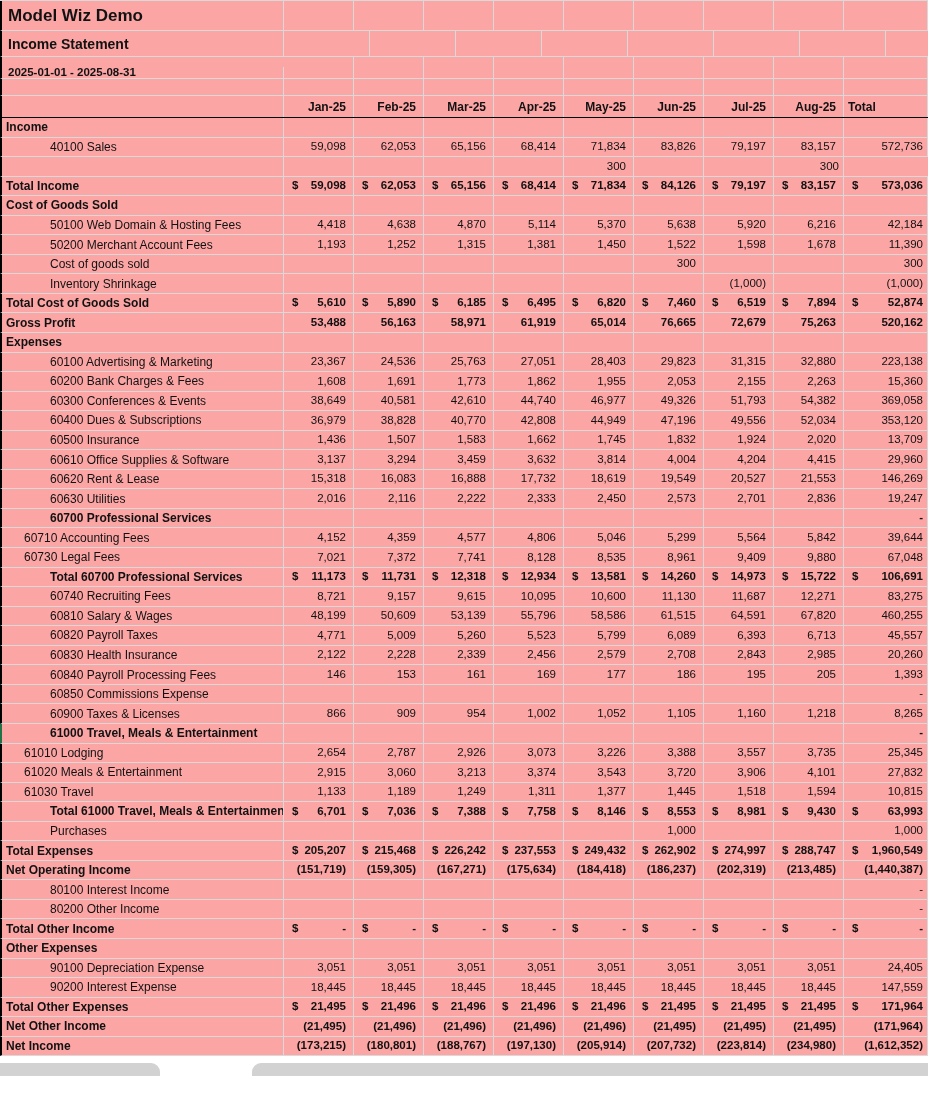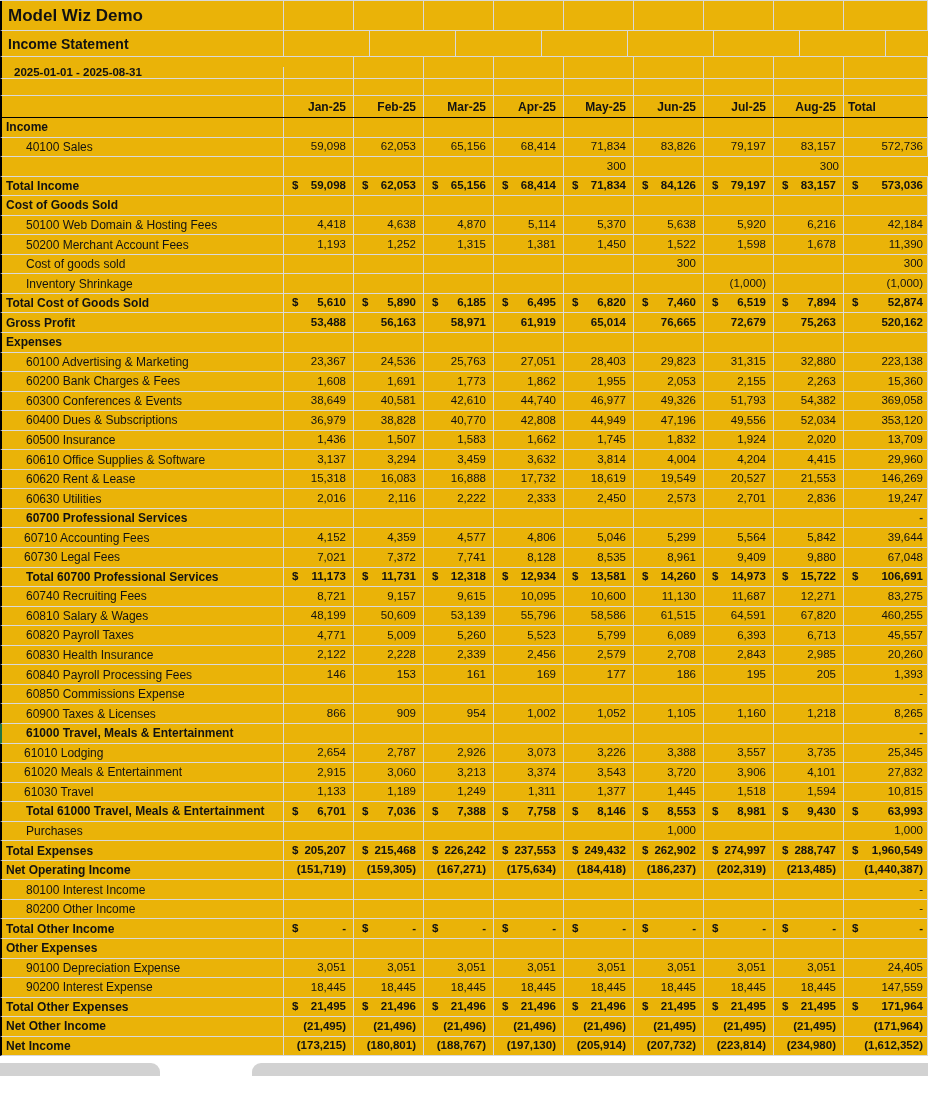--- a/index.html
+++ b/index.html
@@ -9,48 +9,48 @@
     -webkit-font-smoothing:antialiased;
   }
   .sheet { width:928px; border-top:1px solid #d9d9d9; }
   .row {
     display:grid;
     grid-template-columns:282px repeat(8,70px) 1fr;
     border-left:2px solid #000;
     border-bottom:1px solid #d9d9d9;
     height:19.55px;
     box-sizing:border-box;
-    background:#eab308;
+    background:#fca5a5;
   }
   .row.green-left { border-left-color:#217346; }
   .cell {
     box-sizing:border-box;
     border-right:1px solid #d9d9d9;
     display:flex; align-items:center; justify-content:flex-end;
     padding:0 7px 0 2px;
     font-size:11.5px; line-height:1;
     white-space:nowrap; overflow:hidden;
   }
   .cell:last-child { padding-right:4px; }
   .cell.label { justify-content:flex-start; padding-left:4px; font-size:12px; }
-  .cell.label.ind1 { padding-left:24px; }
+  .cell.label.ind1 { padding-left:24px;margin-left:24px; }
   .cell.label.ind2 { padding-left:22px; }
   .row.bold .cell { font-weight:700; }
   .dollar-cell { justify-content:space-between; padding-left:8px; }
   .dollar-cell .amt { text-align:right; }
 
   
   .r-title  { height:30px; }
   .r-sub    { height:26px;gap:16px; }
   .r-date   { height:22px; }
   .r-blank  { height:17px; }
   .r-colhead{ height:22px; border-bottom:1.5px solid #000; }
   .r-title .cell.label { font-size:17px; font-weight:700; padding-left:6px; }
   .r-sub .cell.label   { font-size:14px; font-weight:700; padding-left:6px; }
-  .r-date .cell.label  { font-size:11.5px; font-weight:700; padding-left:12px;margin-top:10px; }
+  .r-date .cell.label  { font-size:11.5px; font-weight:700; padding-left:6px;margin-top:10px; }
   .r-colhead .cell { font-weight:700; font-size:12px; }
   .r-colhead .cell.total-head { justify-content:flex-start; padding-left:4px; }
 
   
   .footer { position:relative; width:928px; height:20px; background:#ffffff; overflow:hidden; }
   .footer-tab { position:absolute; top:7px; height:18px; background:#d2d2d2; border-radius:9px 9px 0 0; }
   .footer-tab.left { left:-12px; width:172px; }
   .footer-tab.right { left:252px; right:-12px; }
 </style>
 </head>

